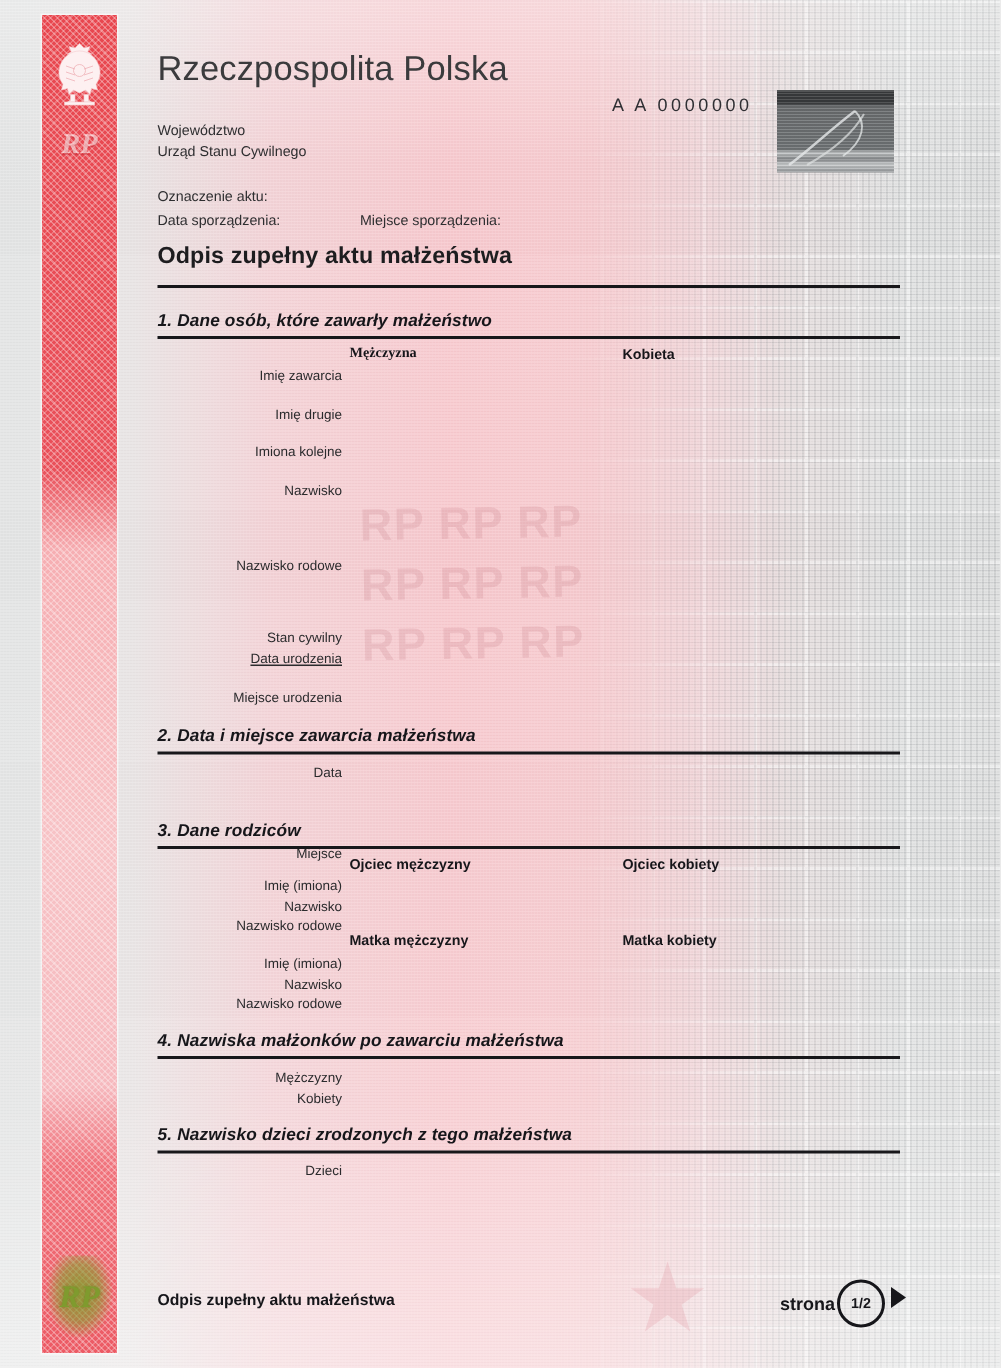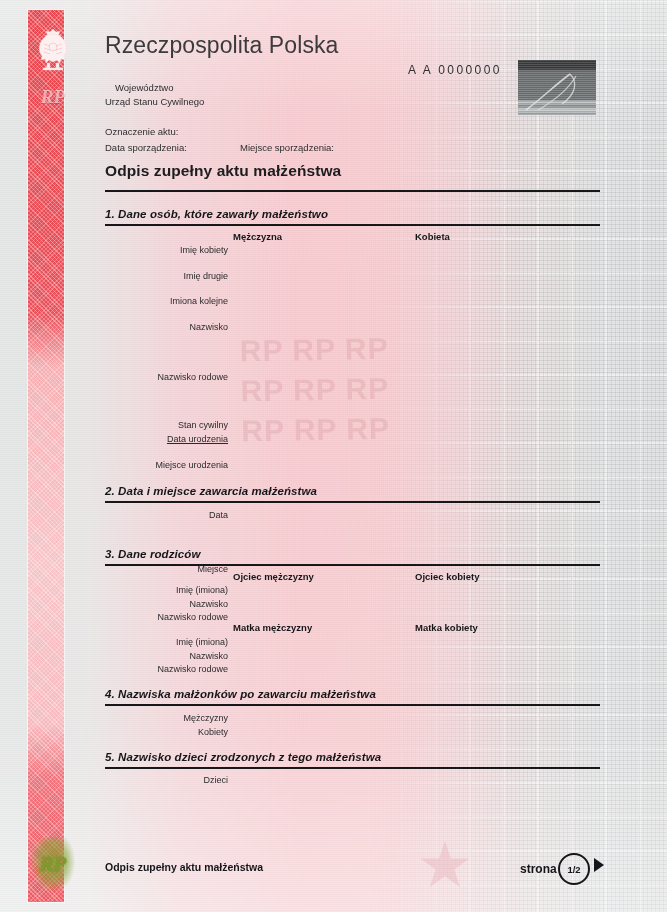--- a/index.html
+++ b/index.html
@@ -63,21 +63,21 @@
     white-space:pre-line;pointer-events:none;
   }
   
   .wm-eagle{
     position:absolute;left:400px;top:830px;width:90px;height:70px;
     opacity:.22;color:#e08a96;font-size:64px;line-height:70px;text-align:center;
   }
 
   
   .band{
-    position:absolute;left:28px;top:10px;width:36px;height:892px;
+    position:absolute;left:28px;top:10px;width:50px;height:892px;
     background:
       repeating-linear-gradient(45deg, rgba(255,255,255,.30) 0 1px, transparent 1px 3px),
       repeating-linear-gradient(-45deg, rgba(255,255,255,.22) 0 1px, transparent 1px 3px),
       linear-gradient(to bottom,#e8474f 0%,#e9505a 34%,#f6aeb2 40%,#f7c3c6 62%,#f6b9be 80%,#f0737c 86%,#ec5a64 100%);
     box-shadow:0 0 0 1px rgba(255,255,255,.55);
   }
   .band-eagle{
     position:absolute;left:0;top:8px;width:50px;height:60px;
     display:flex;align-items:center;justify-content:center;
   }
@@ -99,21 +99,21 @@
   }
 
   
   .content{position:absolute;left:0;top:0;width:667px;height:912px;}
 
   .title-main{
     position:absolute;left:105px;top:32px;
     font-size:23px;font-weight:400;color:#3b3b3d;letter-spacing:.1px;
   }
   .meta{position:absolute;left:105px;font-size:9.5px;color:#2e2e30;}
-  .m1{top:82px;margin-left:10px;} .m2{top:96px;} .m3{top:126px;} .m4{top:142px;}
+  .m1{top:82px;} .m2{top:96px;} .m3{top:126px;} .m4{top:142px;}
   .m5{position:absolute;left:240px;top:142px;font-size:9.5px;color:#2e2e30;}
 
   .doc-title{
     position:absolute;left:105px;top:162px;
     font-size:15.5px;font-weight:700;color:#1d1d1f;letter-spacing:.1px;
   }
   .doc-title-rule{
     position:absolute;left:105px;top:190px;width:495px;height:2px;background:#17171a;
   }
 
@@ -222,24 +222,24 @@
         <path d="M20 50 C34 42 50 30 58 16" stroke="#dfe2e3" stroke-width="1.4" fill="none" opacity=".7"></path>
         <path d="M52 14 C60 22 58 34 44 44" stroke="#e6e9ea" stroke-width="1.3" fill="none" opacity=".75"></path>
       </svg>
     </div>
 
     <div class="doc-title">Odpis zupełny aktu małżeństwa</div>
     <div class="doc-title-rule"></div>
 
     <div class="sec" style="left:105px;top:208px;">1. Dane osób, które zawarły małżeństwo</div>
     <div class="sec-rule" style="top:224px;"></div>
-    <div class="colhdr col-m" style="top:231px;">Mężczyzna</div>
+    <div class="colhdr col-m" style="top:231px;font-family:Liberation Serif, serif;">Mężczyzna</div>
     <div class="colhdr col-k" style="top:231px;">Kobieta</div>
 
-    <div class="lbl" style="left:104px;top:245px;">Imię kobiety</div>
+    <div class="lbl" style="left:104px;top:245px;">Imię zawarcia</div>
     <div class="lbl" style="left:104px;top:271px;">Imię drugie</div>
     <div class="lbl" style="left:104px;top:296px;">Imiona kolejne</div>
     <div class="lbl" style="left:104px;top:322px;">Nazwisko</div>
     <div class="lbl" style="left:104px;top:372px;">Nazwisko rodowe</div>
     <div class="lbl" style="left:104px;top:420px;">Stan cywilny</div>
     <div class="lbl" style="left:104px;top:434px;text-decoration:underline;">Data urodzenia</div>
     <div class="lbl" style="left:104px;top:460px;">Miejsce urodzenia</div>
 
     <div class="sec" style="left:105px;top:485px;">2. Data i miejsce zawarcia małżeństwa</div>
     <div class="sec-rule" style="top:501px;"></div>

